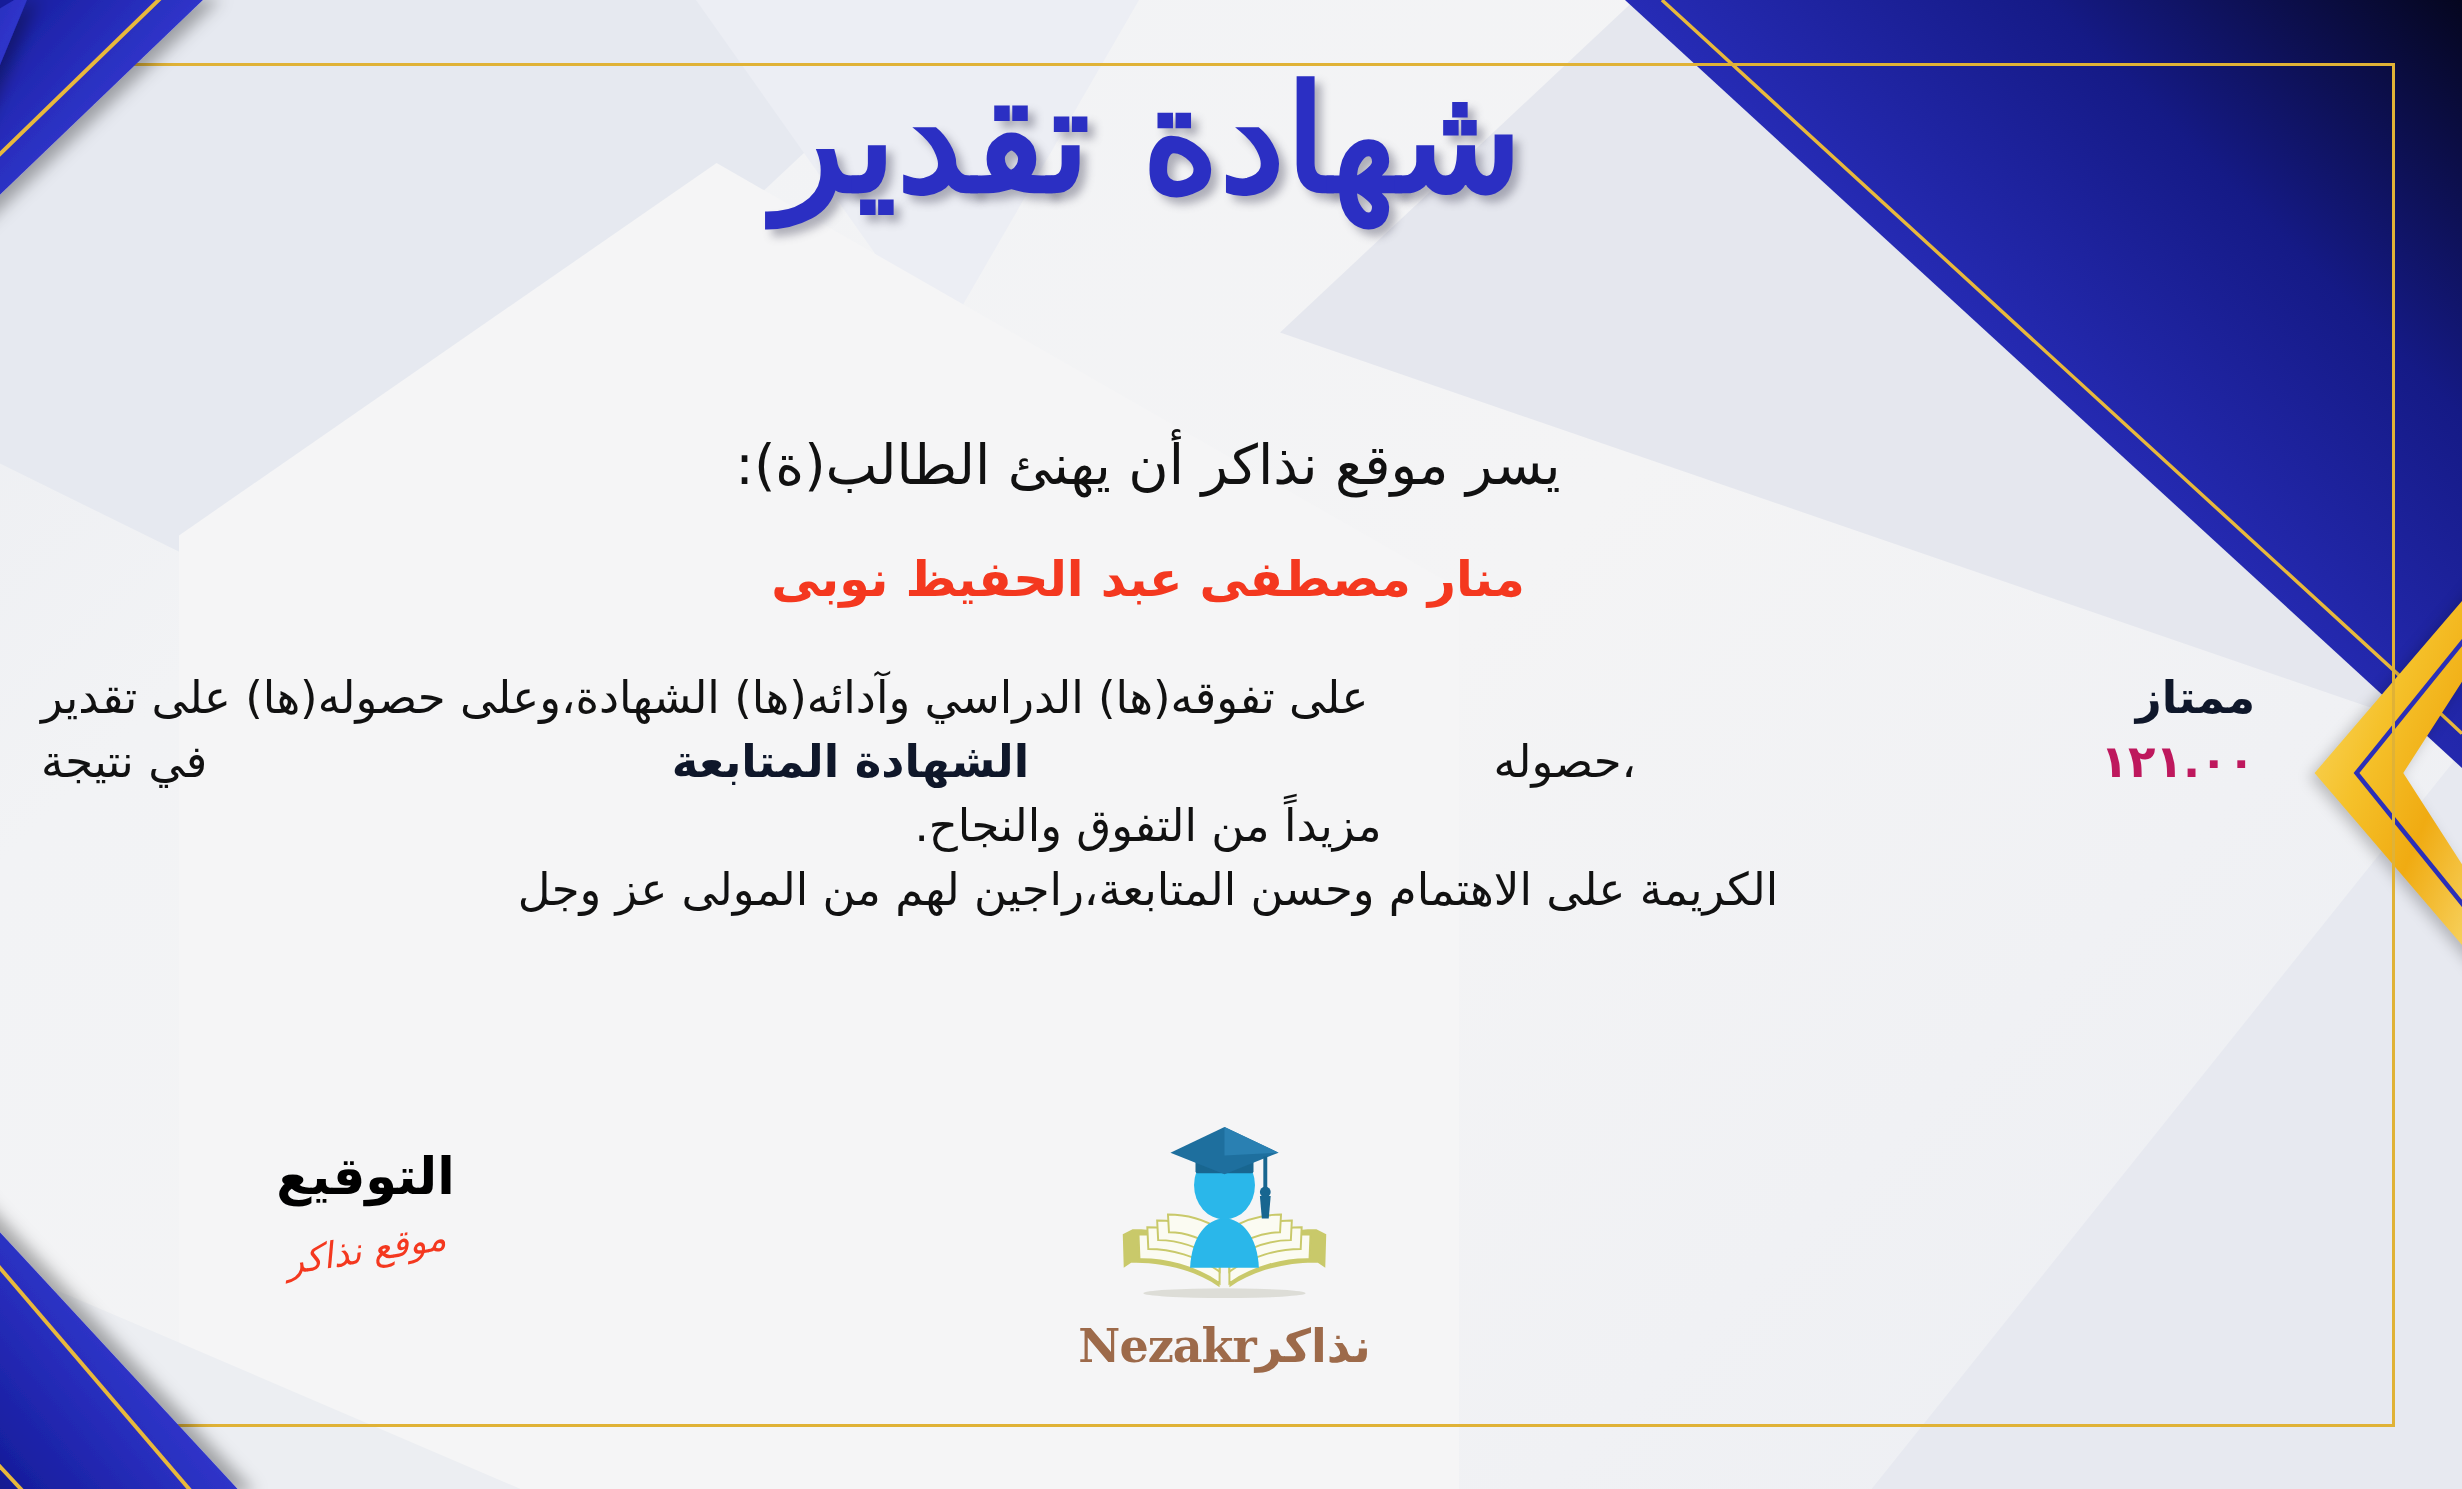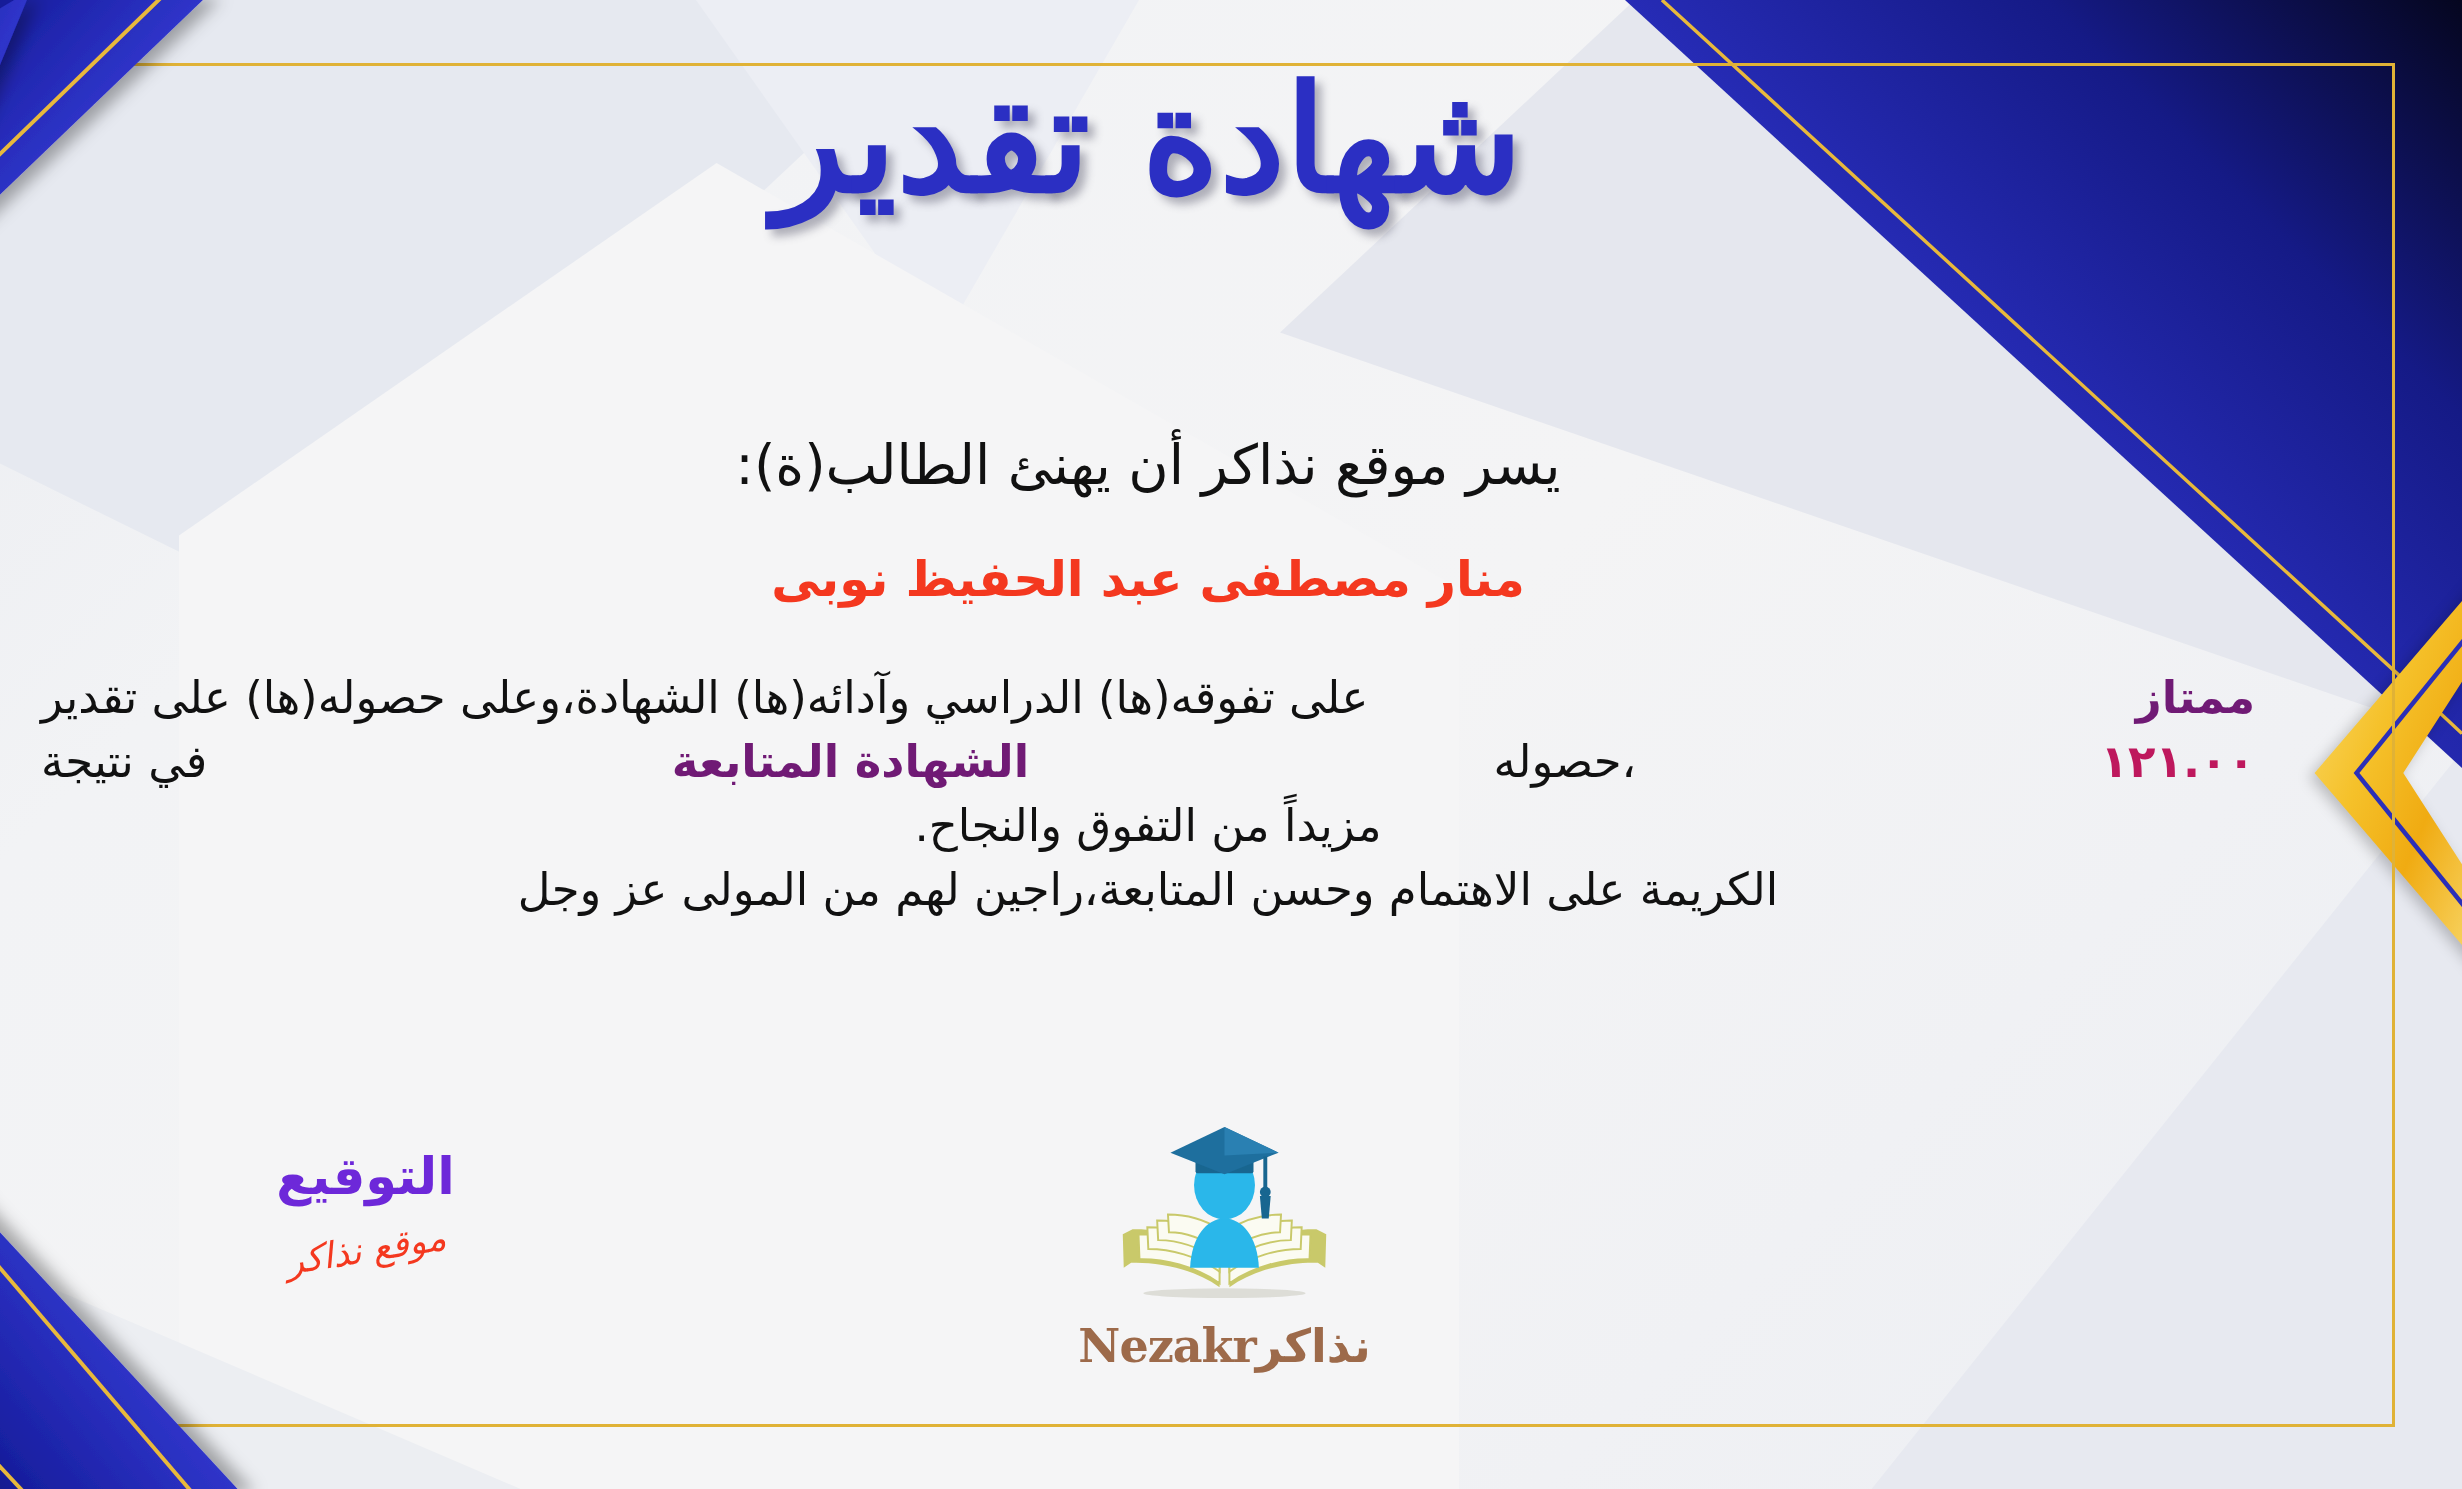--- a/index.html
+++ b/index.html
@@ -117,33 +117,33 @@
     line-height: 1.42;
     text-align: center;
   }
   .body-line { display: block; white-space: nowrap; }
   .body-line.justified {
     display: flex;
     justify-content: space-between;
     align-items: baseline;
     white-space: nowrap;
   }
-  .hl { color: #701a75; font-weight: 600; }
+  .hl { color: #0f172a; font-weight: 600; }
   .hl-num { color: #be185d; font-weight: 600; letter-spacing: 1px; }
 
   
   .sig-block {
     position: absolute;
     left: 374px; top: 1147px;
     width: 315px;
     text-align: center;
   }
   .sig-label {
     font-size: 51px;
-    color: #6d28d9;
+    color: #000000;
     font-weight: 600;
   }
   .sig-script {
     margin-top: 22.7px;
     font-family: "DejaVu Serif", "Liberation Serif", serif;
     font-size: 36px;
     color: #f4381f;
     font-style: italic;
     transform: rotate(-9deg);
     display: inline-block;

